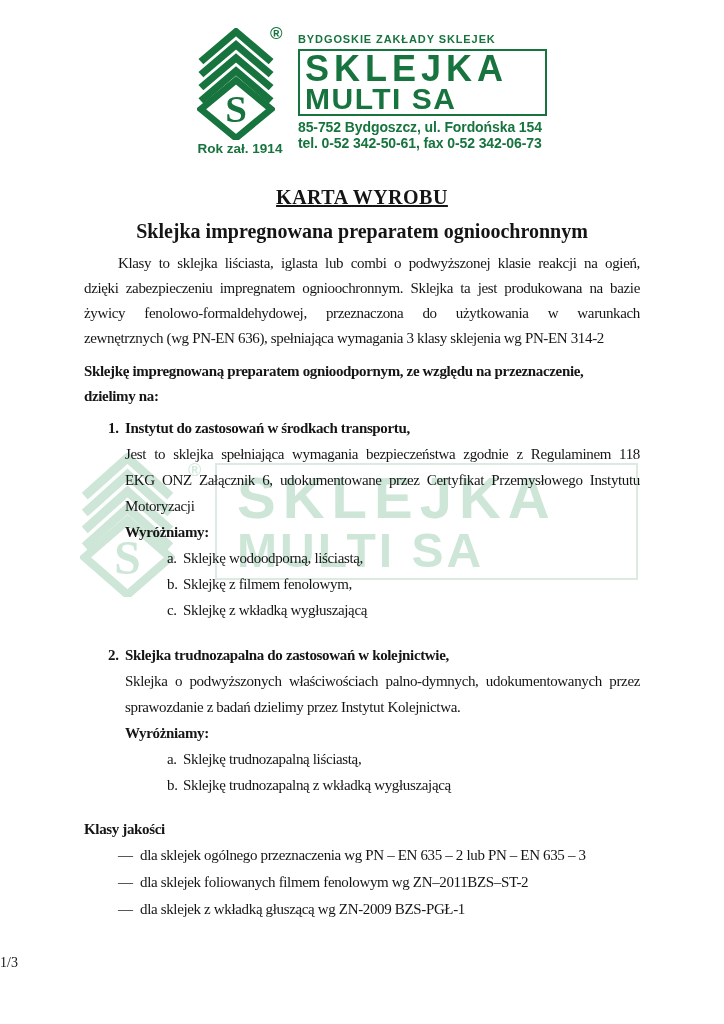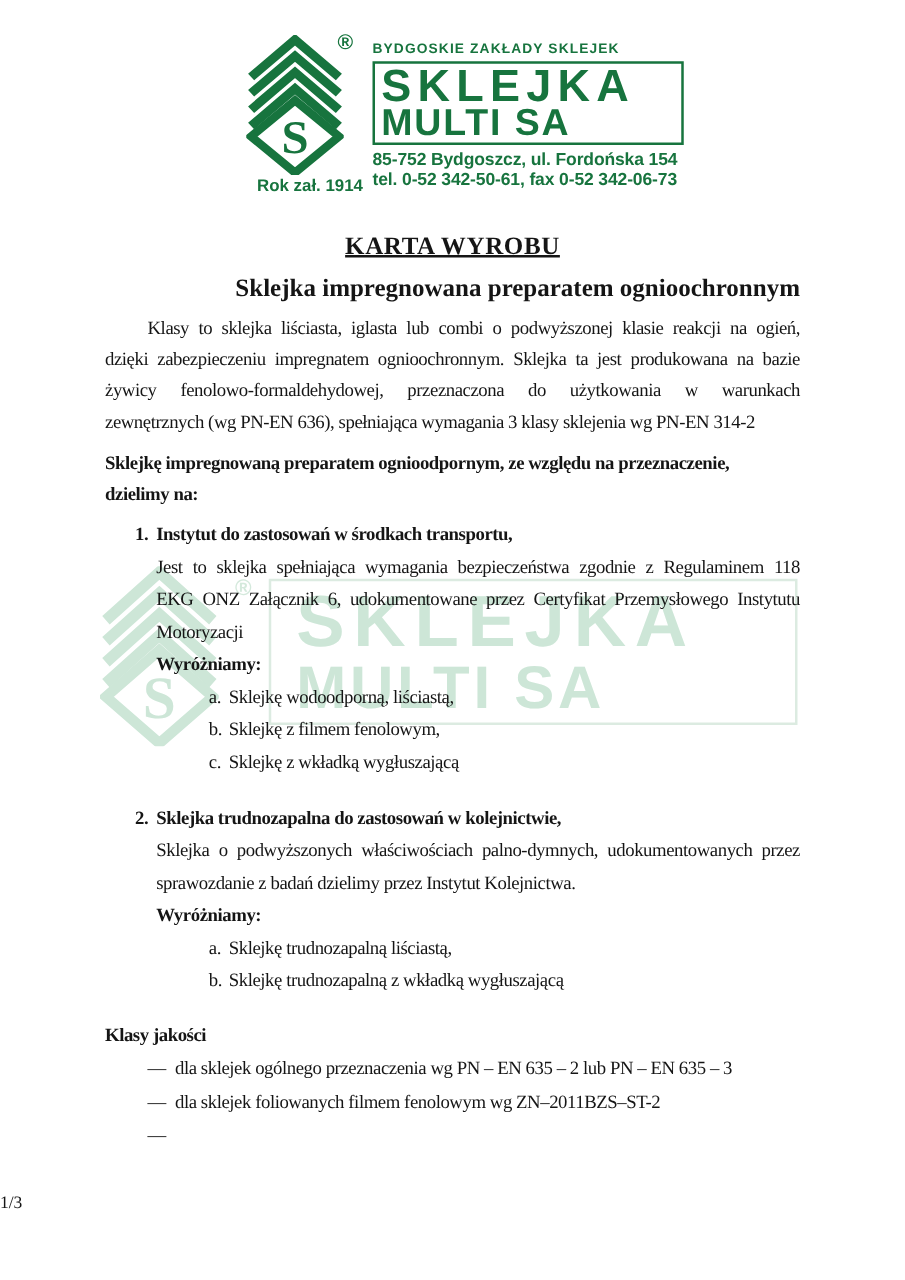--- a/index.html
+++ b/index.html
@@ -4,21 +4,21 @@
 <style>
   html,body{margin:0;padding:0;background:#808080;}
   .page{position:relative;width:724px;height:1024px;background:#ffffff;overflow:hidden;
         font-family:"Liberation Serif",serif;color:#151515;}
 
   
   .letterhead{position:absolute;left:0;top:0;width:724px;height:175px;z-index:3;}
   .logo-mark{position:absolute;left:197px;top:28px;width:78px;height:112px;}
   .reg-mark{position:absolute;left:270px;top:24px;font-family:"Liberation Sans",sans-serif;
             font-weight:bold;font-size:17px;color:#17743e;}
-  .founded{position:absolute;left:196px;top:141px;width:104px;text-align:center;
+  .founded{position:absolute;left:188px;top:141px;width:104px;text-align:center;
            font-family:"Liberation Sans",sans-serif;font-weight:bold;font-size:13.5px;color:#17743e;}
   .lh-text{position:absolute;left:298px;top:33px;width:260px;font-family:"Liberation Sans",sans-serif;
            font-weight:bold;color:#17743e;}
   .company-line{font-size:11px;letter-spacing:0.9px;white-space:nowrap;}
   .brand-box{margin-top:4px;width:240px;border:2px solid #17743e;padding:1px 0 2px 5px;}
   .brand1{font-size:36px;line-height:33px;letter-spacing:5px;white-space:nowrap;}
   .brand2{font-size:30px;line-height:27px;letter-spacing:1.5px;white-space:nowrap;}
   .addr{font-size:14px;line-height:15.5px;letter-spacing:-0.1px;white-space:nowrap;}
   .addr.first{margin-top:4px;}
 
@@ -31,21 +31,21 @@
           border:2px solid #dcebe1;padding-left:20px;font-family:"Liberation Sans",sans-serif;
           font-weight:bold;color:#cde6d7;overflow:hidden;}
   .wm1{font-size:58px;line-height:56px;letter-spacing:7px;margin-top:5px;white-space:nowrap;}
   .wm2{font-size:48px;line-height:49px;letter-spacing:3px;white-space:nowrap;}
 
   
   .content{position:absolute;left:84px;top:184px;width:556px;z-index:2;font-size:15px;
            letter-spacing:-0.35px;}
   .doc-title{margin:0;text-align:center;font-size:20px;line-height:26px;font-weight:bold;
              text-decoration:underline;letter-spacing:0.5px;}
-  .doc-subtitle{margin:8px 0 0;text-align:right;font-size:20px;line-height:26px;font-weight:bold;
+  .doc-subtitle{margin:8px 0 0;text-align:center;font-size:20px;line-height:26px;font-weight:bold;
                 letter-spacing:0;}
   .intro{margin-top:7px;line-height:25px;}
   .intro .line.indent{text-indent:34px;}
   .jl{text-align:justify;text-align-last:justify;}
   .division{margin-top:8px;line-height:25px;font-weight:bold;}
   .item{margin-top:6px;line-height:26px;}
   .item.second{margin-top:19px;}
   .num-row{display:flex;font-weight:bold;}
   .num{margin-left:24px;width:17px;flex:none;}
   .item-body{margin-left:41px;line-height:26px;}
@@ -167,17 +167,18 @@
     <div class="q-row">
       <span class="q-dash">—</span>
       <span>dla sklejek ogólnego przeznaczenia wg PN – EN 635 – 2 lub PN – EN 635 – 3</span>
     </div>
     <div class="q-row">
       <span class="q-dash">—</span>
       <span>dla sklejek foliowanych filmem fenolowym wg ZN–2011BZS–ST-2</span>
     </div>
     <div class="q-row">
       <span class="q-dash">—</span>
+      <span>dla sklejek z wkładką głuszącą wg ZN-2009 BZS-PGŁ-1</span>
     </div>
   </main>
 
   <div class="page-number">1/3</div>
 </div>
 
 </body></html>

